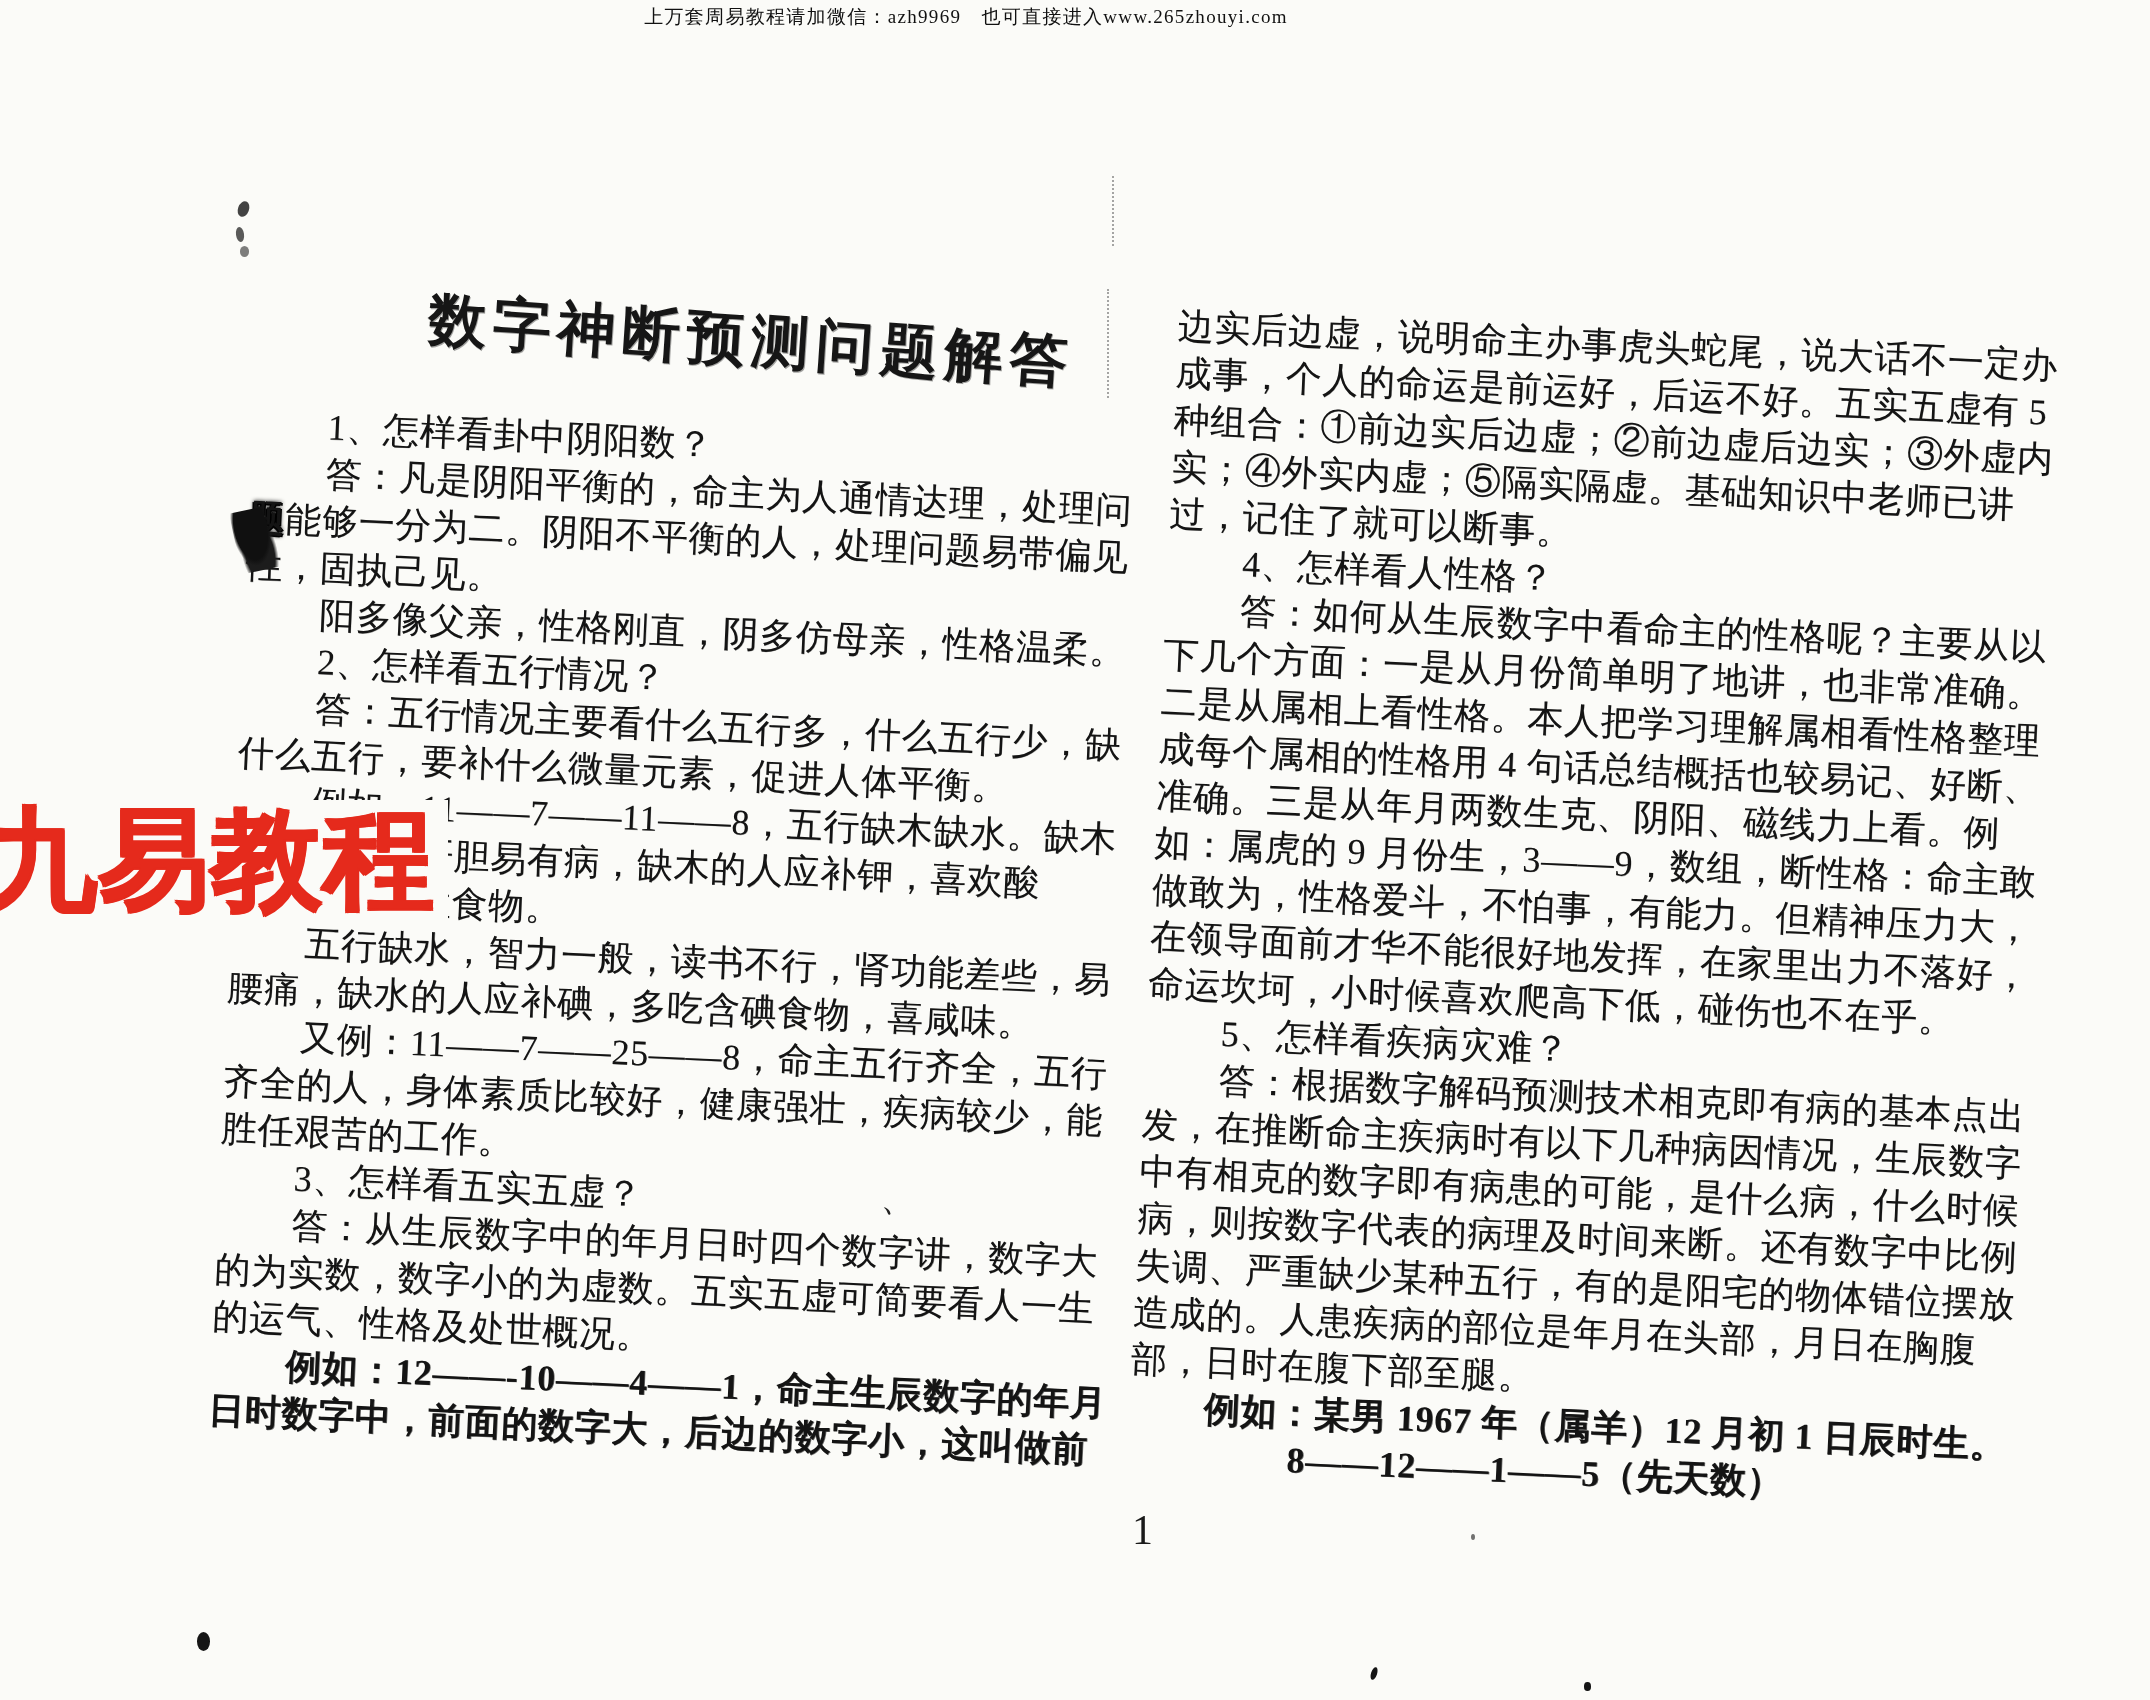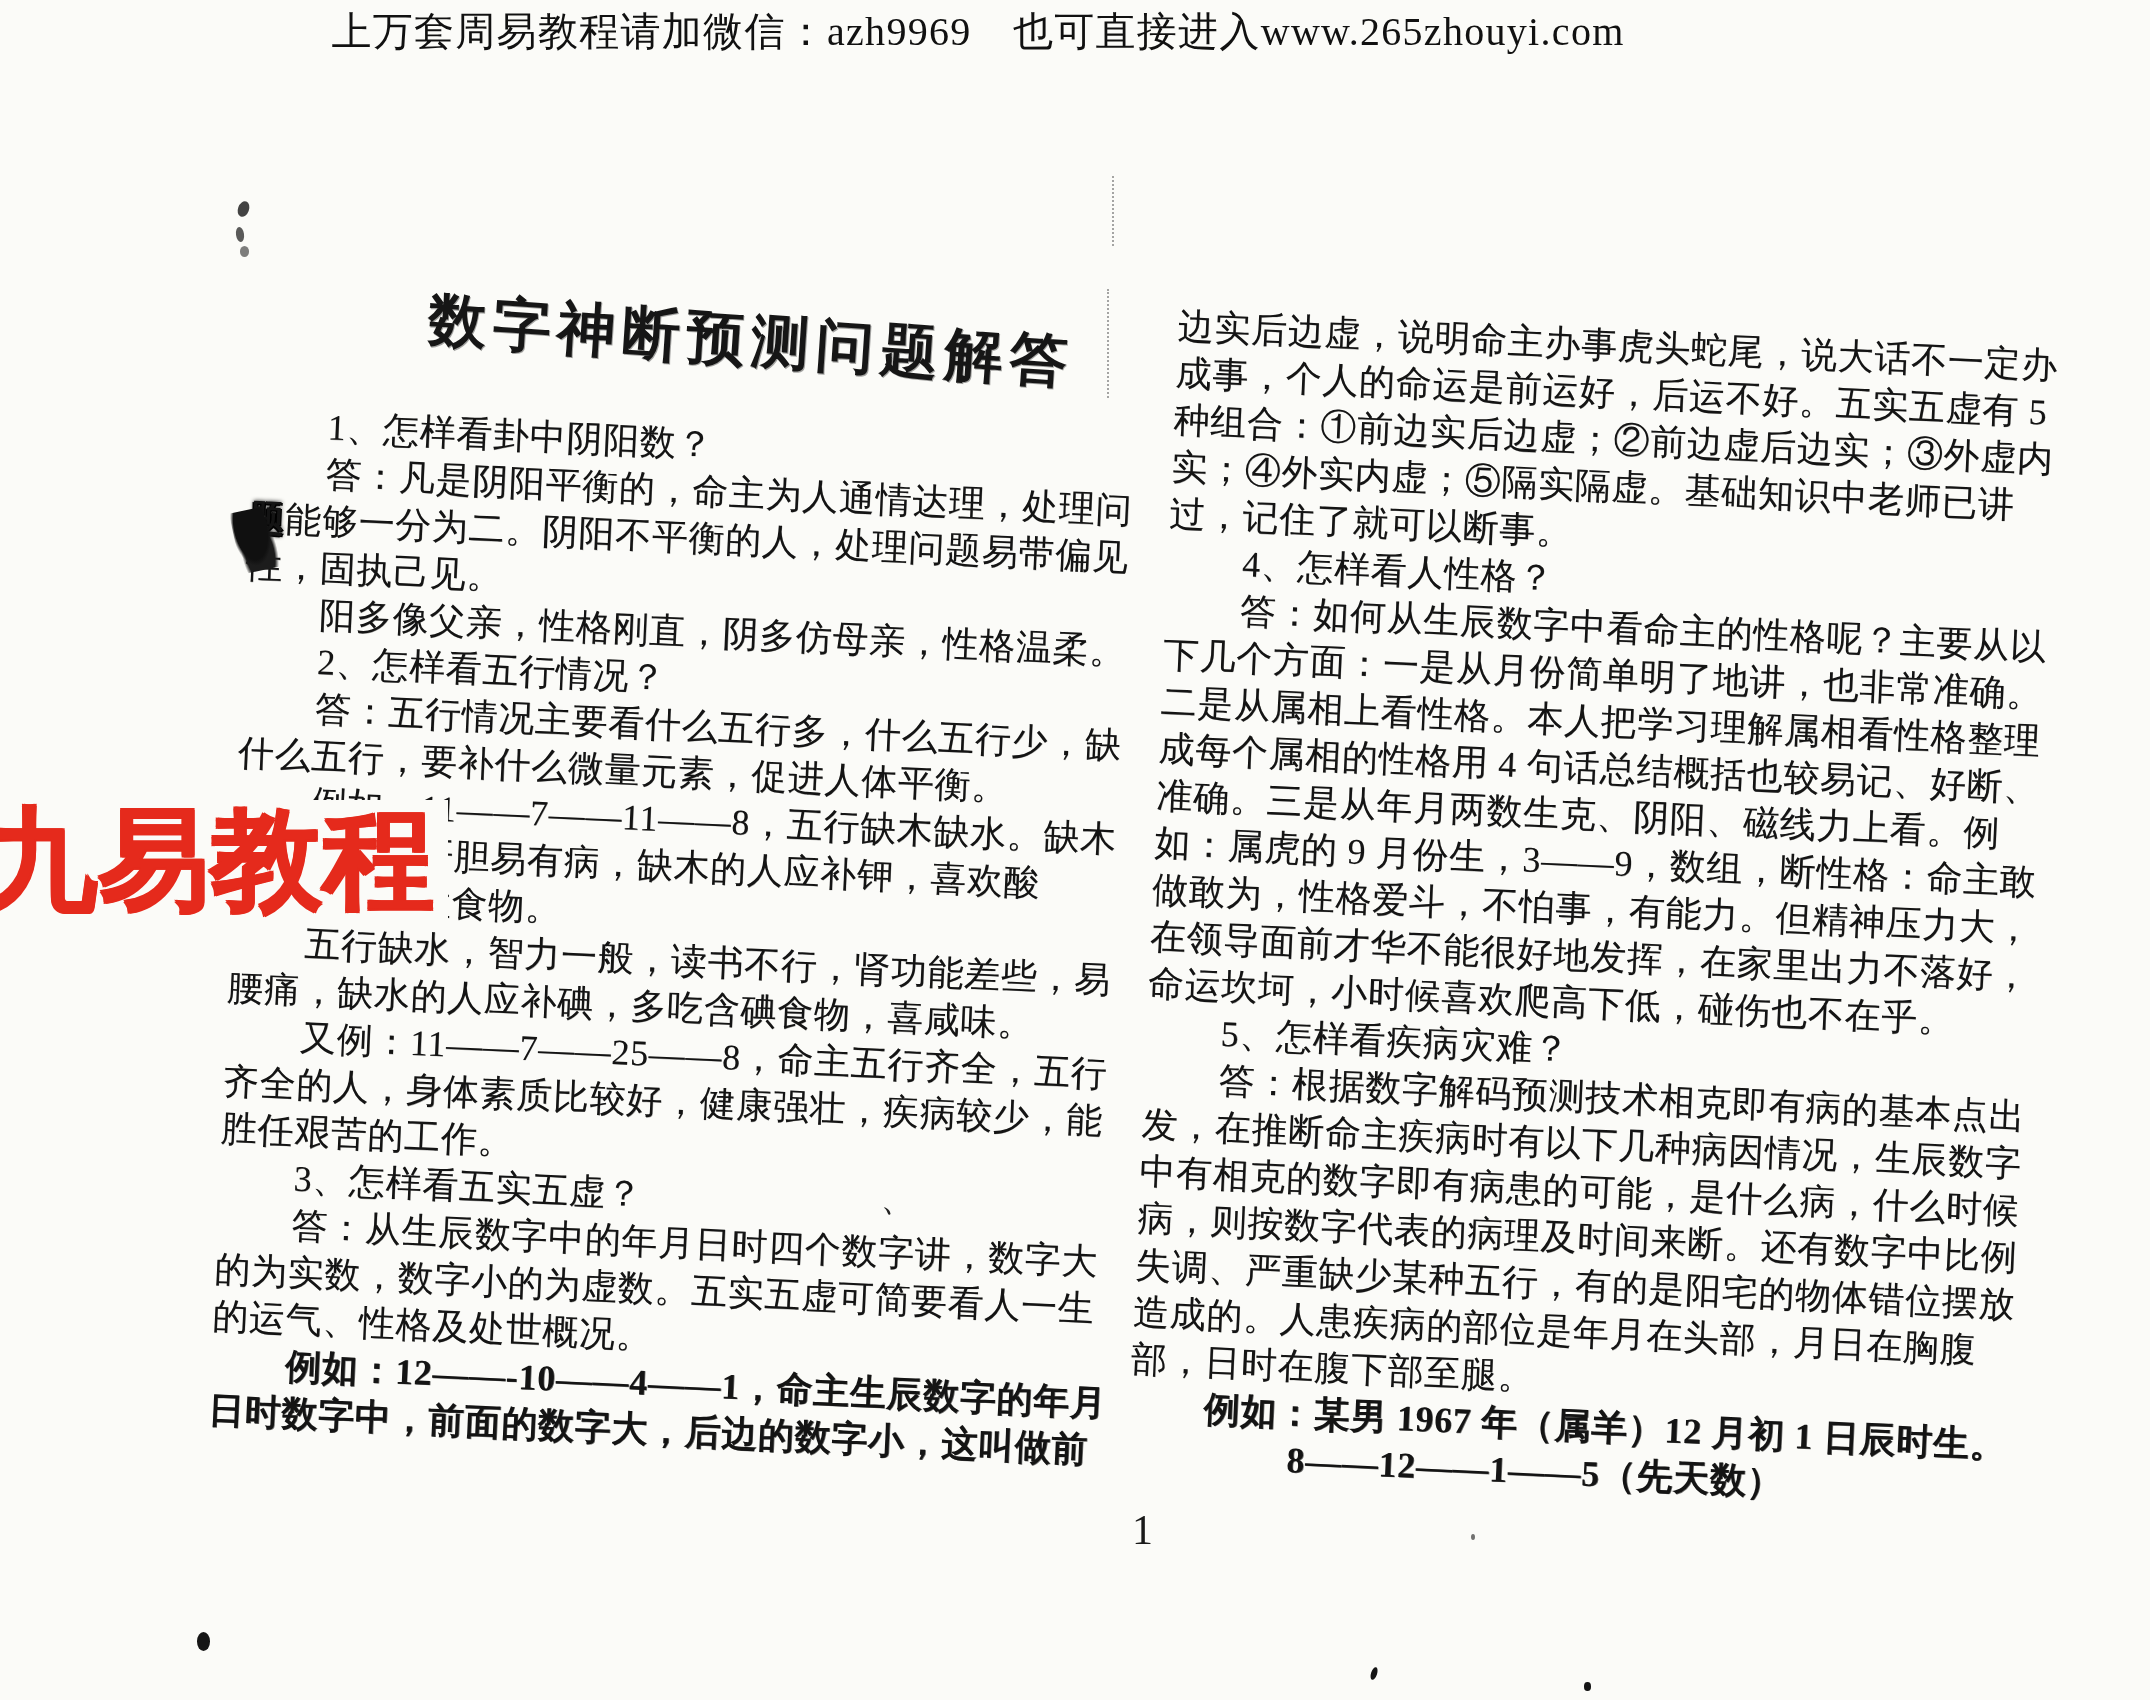--- a/index.html
+++ b/index.html
@@ -4,22 +4,22 @@
 <style>
   html,body{margin:0;padding:0;}
   body{
     width:2151px;height:1700px;position:relative;overflow:hidden;
     background:#fbfbf8;
     font-family:"Liberation Serif","DejaVu Serif",serif;
     color:#161616;
   }
   
   .header{
-    position:absolute;top:4px;left:12px;width:1932px;text-align:center;
-    font-size:40px;letter-spacing:1.3px;color:#111;white-space:nowrap;
+    position:absolute;top:4px;left:0;width:1932px;text-align:center;
+    font-size:19px;letter-spacing:1.3px;color:#111;white-space:nowrap;
   }
   
   .title{
     position:absolute;left:431px;top:281px;
     font-size:58px;font-weight:bold;letter-spacing:6.7px;white-space:nowrap;
     transform:rotate(3.8deg);transform-origin:0 0;
     text-shadow:1px 1px 0 rgba(0,0,0,.35);
   }
   
   .column{

